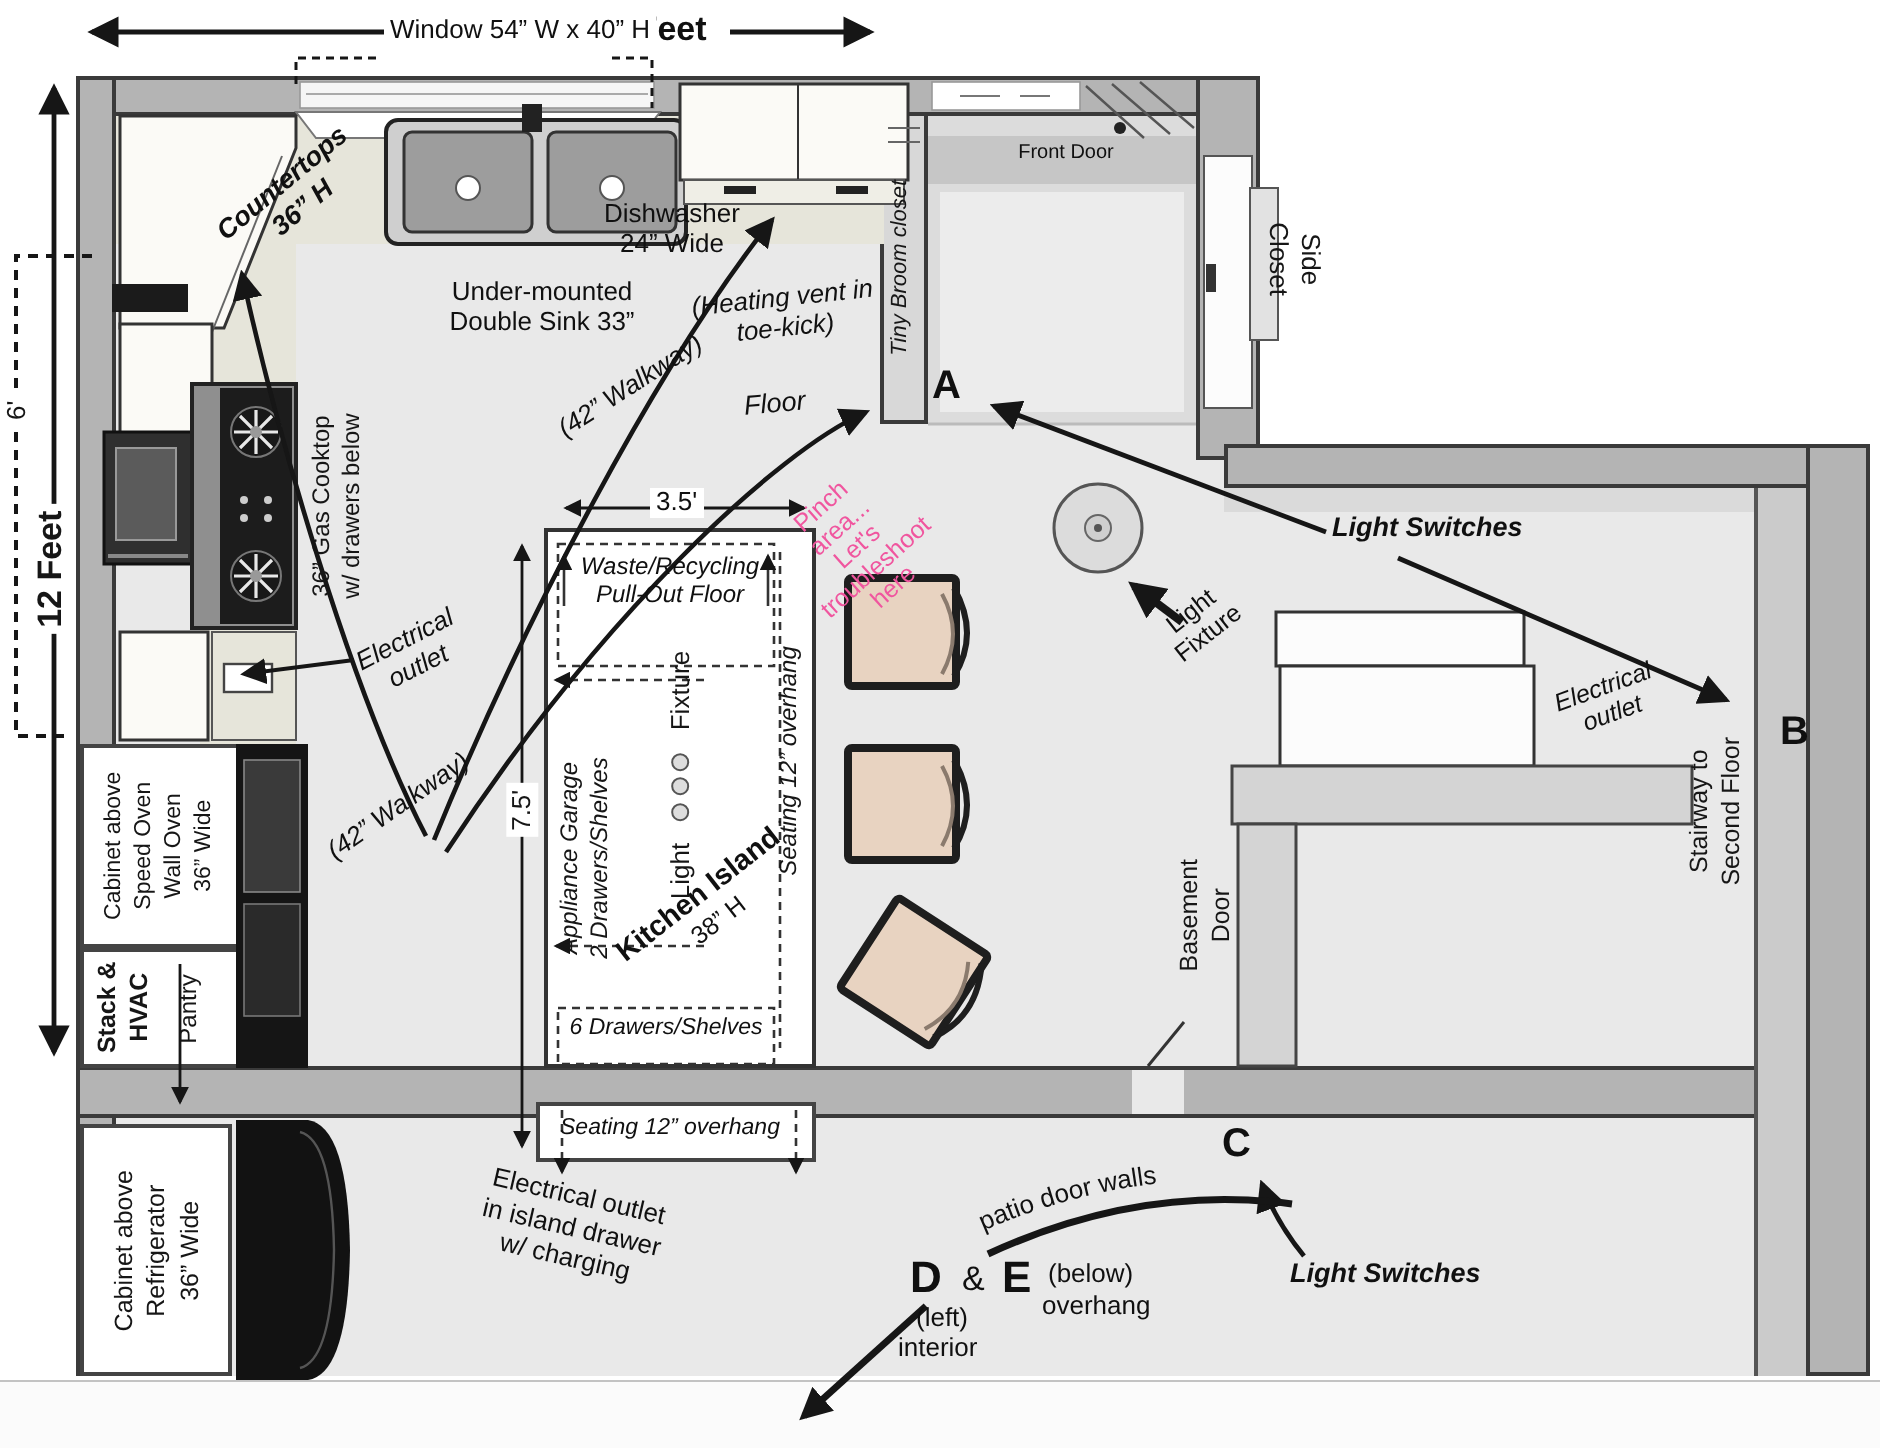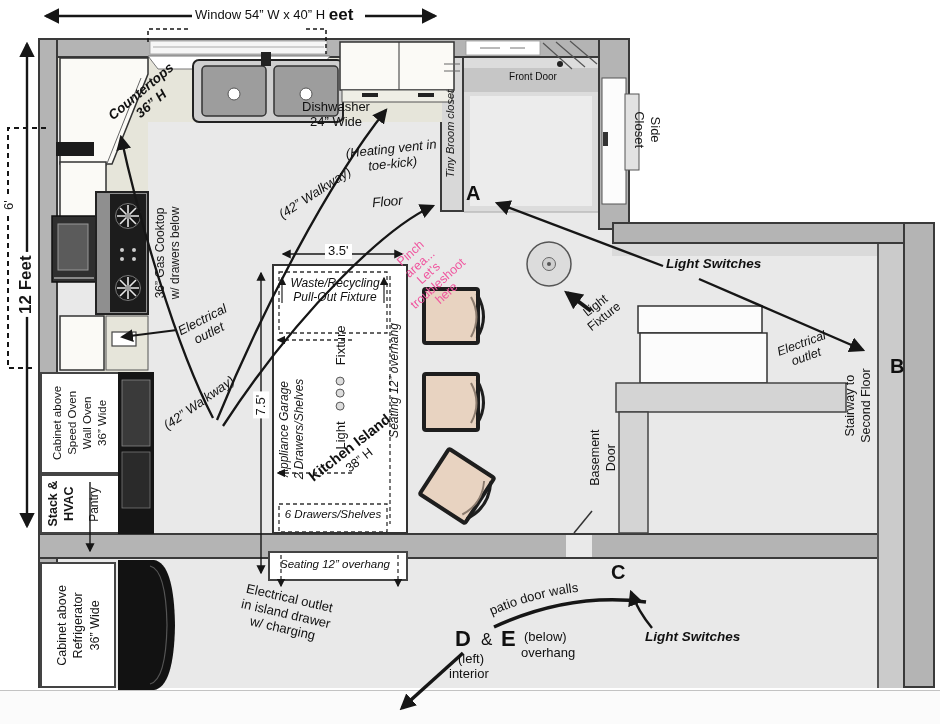--- a/index.html
+++ b/index.html
@@ -208,20 +208,24 @@
     <div class="vin b bgw" style="font-size:17px">12 Feet</div>
   </div>
   <div class="vwrap" style="left:0px;top:190px;width:18px;height:30px">
     <div class="vin bgw" style="font-size:13px">6'</div>
   </div>
 
   <div class="lbl b i c" style="left:96px;top:82px;width:100px;font-size:13.5px;transform:rotate(-40deg)">
     <div>Countertops</div>
       <div>36” H</div>
   </div>
+  <div class="lbl c" style="left:196px;top:139px;width:150px;font-size:13px">
+    <div>Under-mounted</div>
+      <div>Double Sink 33”</div>
+  </div>
   <div class="lbl c" style="left:296px;top:100px;width:80px;font-size:13px">
     <div>Dishwasher</div>
       <div>24” Wide</div>
   </div>
   <div class="lbl i c" style="left:330px;top:142px;width:124px;font-size:13px;transform:rotate(-6deg)">
     <div>(Heating vent in</div>
       <div>toe-kick)</div>
   </div>
   <div class="lbl i" style="left:274px;top:186px;font-size:13px;transform:rotate(-33deg)">(42” Walkway)</div>
   <div class="lbl i" style="left:372px;top:194px;font-size:13.5px;transform:rotate(-5deg)">Floor</div>
@@ -268,21 +272,21 @@
         <div>36” Wide</div>
     </div>
   </div>
 
   <div class="lbl bgw" style="left:325px;top:244px;font-size:13px">3.5'</div>
   <div class="vwrap" style="left:246px;top:385px;width:30px;height:40px">
     <div class="vin bgw" style="font-size:13px">7.5'</div>
   </div>
   <div class="lbl i c" style="left:282px;top:277px;width:106px;font-size:12px">
     <div>Waste/Recycling</div>
-      <div>Pull-Out Fixture</div>
+      <div>Pull-Out Floor</div>
   </div>
   <div class="vwrap" style="left:323px;top:308px;width:34px;height:159px">
     <div class="vrow">
       <span>Light</span>
       <span><i class="dot"></i> <i class="dot"></i> <i class="dot"></i></span>
       <span>Fixture</span>
     </div>
   </div>
   <div class="vwrap" style="left:274px;top:336px;width:36px;height:186px">
     <div class="vin i" style="font-size:12px">

